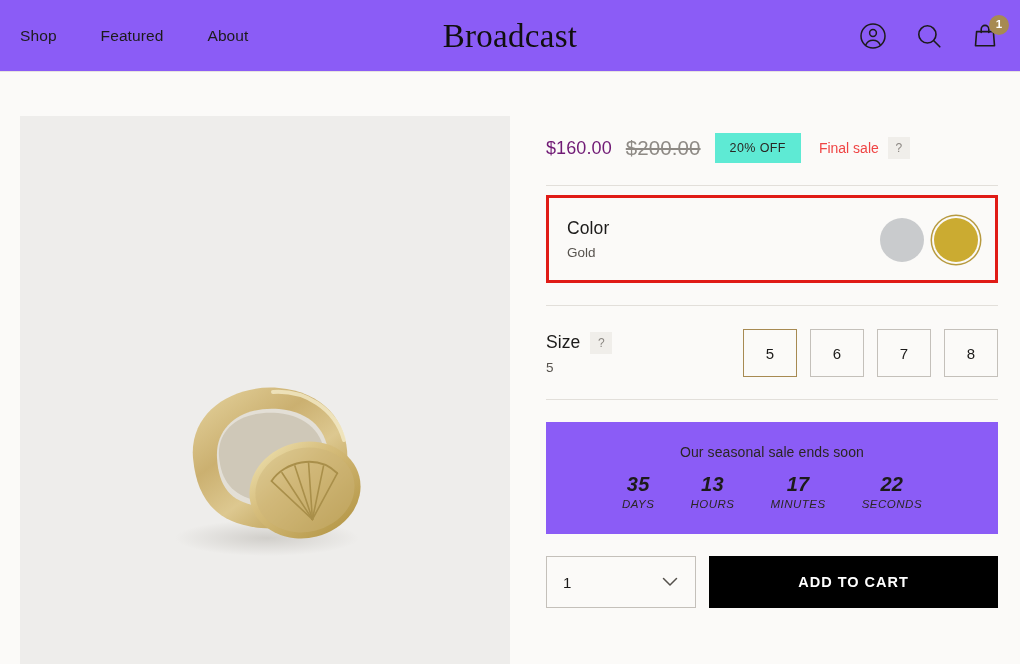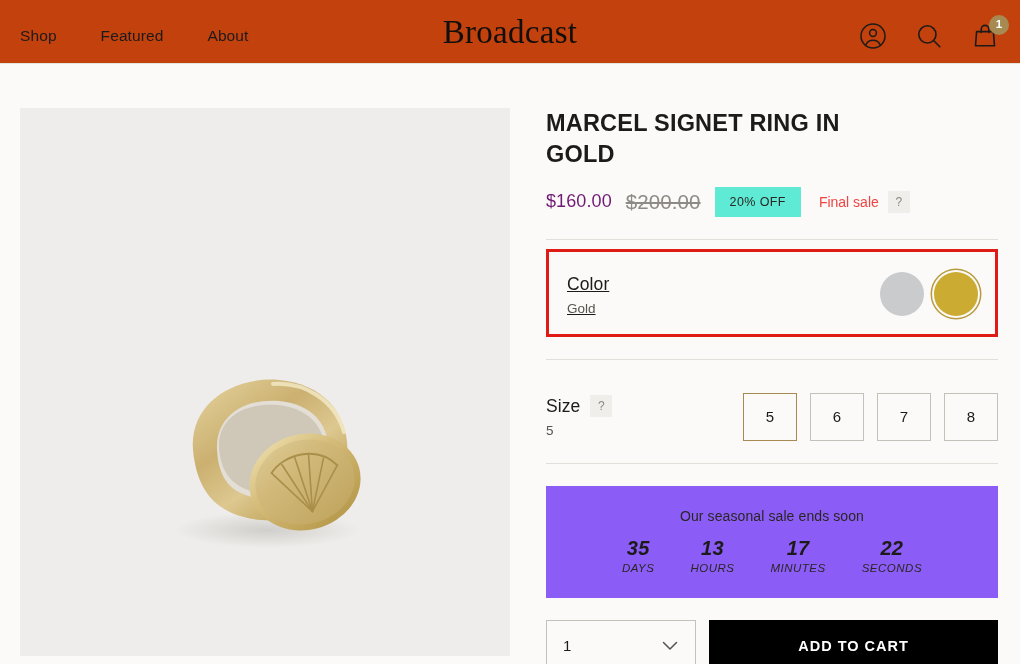--- a/index.html
+++ b/index.html
@@ -13,23 +13,23 @@
   body {
     background: #fbfaf8;
     font-family: "Liberation Sans", sans-serif;
     color: #1c1b1a;
     -webkit-font-smoothing: antialiased;
   }
 
   
   .header {
     position: relative;
-    height: 64px;
+    height: 72px;
     border-bottom: 1px solid #e6e3df;
-    background: #c2410c;
+    background: #8b5cf6;
     padding-left: 8px;
   }
 
   .nav-left {
     position: absolute;
     left: 20px;
     top: 0;
     height: 72px;
     display: flex;
     align-items: center;
@@ -189,23 +189,22 @@
 
   .divider {
     height: 1px;
     background: #e2dfda;
     margin: 22px 0 0 0;
   }
 
   
   .option-row {
     display: flex;
-    align-items: flex-end;
+    align-items: flex-start;
     justify-content: space-between;
-    text-decoration: underline;
   }
 
   .option-labels { display: flex; flex-direction: column; gap: 6px; }
 
   .option-name { font-size: 17.5px; color: #1c1b1a; letter-spacing: .1px; }
 
   .option-value { font-size: 13.5px; color: #57534e; }
 
   .option-name-row { display: flex; align-items: center; gap: 10px; }
 
@@ -231,21 +230,21 @@
   .swatch-silver { background: #c9cbcd; }
 
   .swatch-gold {
     background: #cbab31;
     box-shadow: 0 0 0 2px #fbfaf8, 0 0 0 3.5px #b79a3f;
     margin-right: 3px;
   }
 
   
   .size-block {
-    margin-top: 33px;
+    margin-top: 23px;
     display: flex;
     align-items: center;
     justify-content: space-between;
   }
 
   .size-tiles { display: flex; gap: 13px; }
 
   .size-tile {
     width: 54px;
     height: 48px;
@@ -416,21 +415,20 @@
           <path d="M120 112 C136 96 170 94 186 118" stroke-width="1.8"></path>
         </g>
 
         <path d="M118 30 C150 28 180 46 189 78" stroke="#f4ebc8" stroke-width="4" fill="none" opacity="0.8" stroke-linecap="round"></path>
       </svg>
     </div>
   </div>
 
   <div class="info">
 
-    <h1 class="product-title">MARCEL SIGNET RING IN GOLD</h1>
 
     <div class="price-row">
       <span class="price-current">$160.00</span>
       <span class="price-compare">$200.00</span>
       <span class="discount-badge">20% OFF</span>
       <span class="final-sale">
         <span class="final-sale-text">Final sale</span>
         <button class="help-chip">?</button>
       </span>
     </div>

